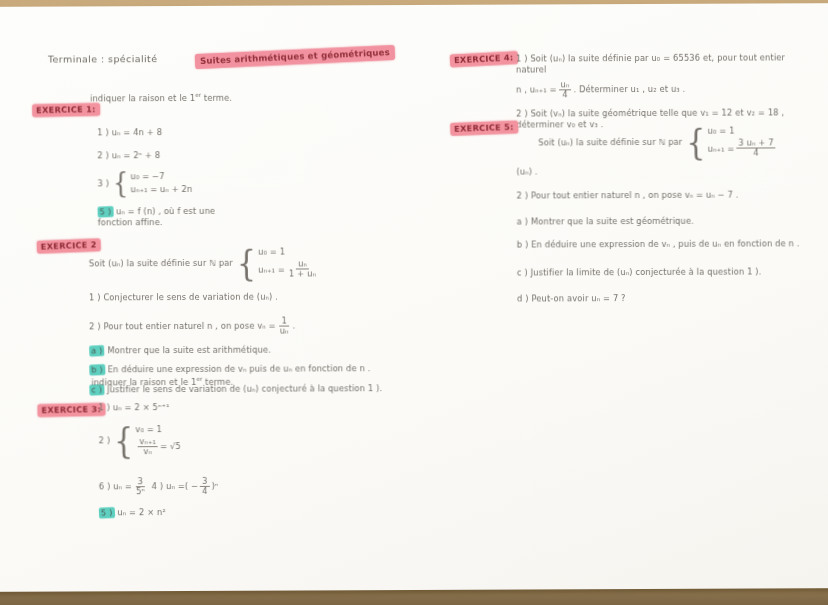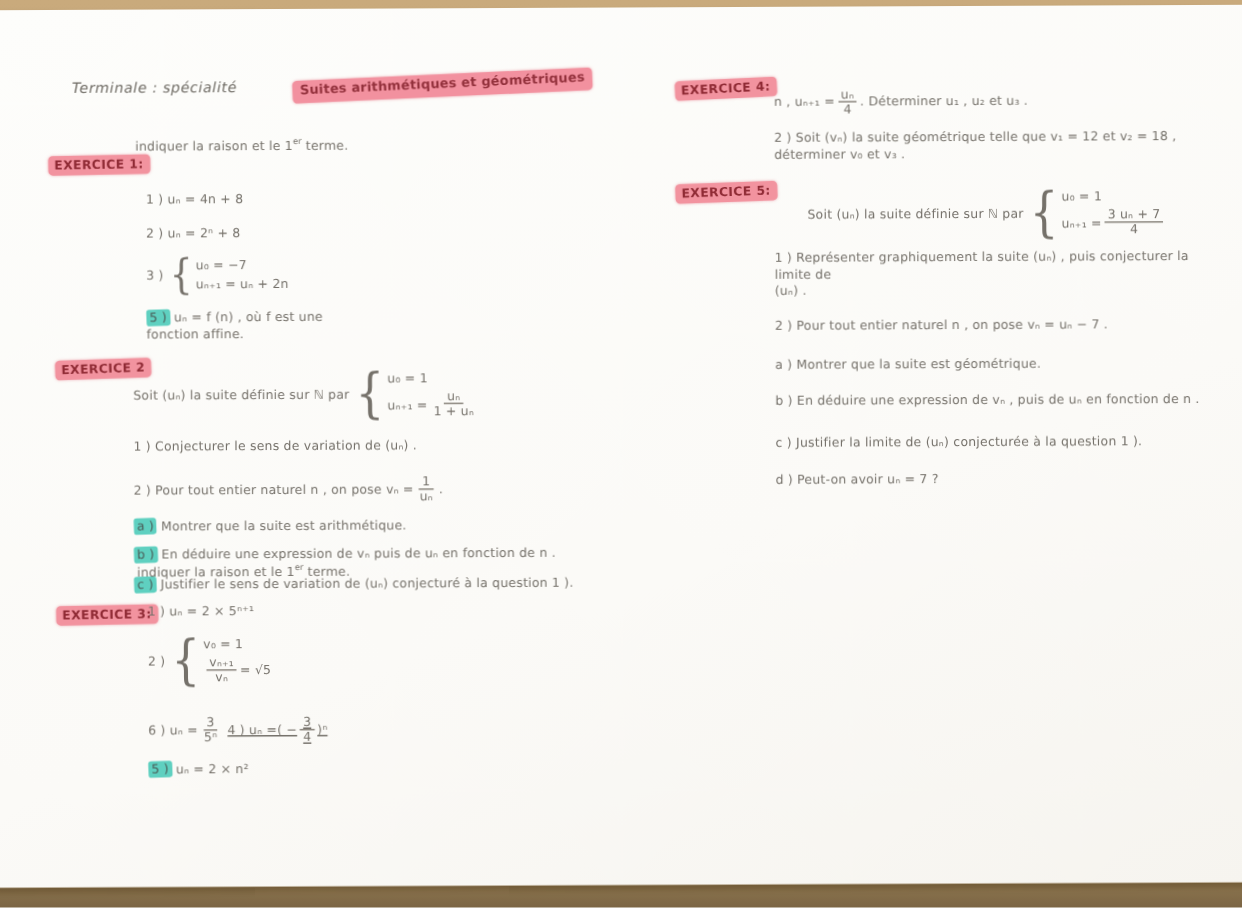--- a/index.html
+++ b/index.html
@@ -9,21 +9,21 @@
     font-family:"DejaVu Sans",sans-serif;
   }
   .paper{
     position:absolute;left:-6px;top:5px;width:840px;height:585px;
     background:linear-gradient(160deg,#fdfdfb 0%,#fbfaf7 60%,#f6f4ef 100%);
     transform:rotate(-0.25deg);
     box-shadow:0 3px 4px rgba(60,40,10,.35);
     color:#75716a;
   }
   .blk{position:absolute;font-size:8.3px;line-height:1.3;letter-spacing:.15px;}
-  .course{font-size:9.5px;letter-spacing:.4px;color:#6e6a63;font-style:italic;}
+  .course{font-size:9.5px;letter-spacing:.4px;color:#6e6a63;}
   .hl-title{
     display:inline-block;background:#f2919f;color:#93313c;font-weight:bold;
     font-size:8.6px;padding:2px 5px;border-radius:3px;transform:rotate(-2.4deg);
     box-shadow:0 0 2px rgba(226,110,125,.6);
   }
   .exlabel{
     display:inline-block;background:#f2939f;color:#8f2a34;font-weight:bold;
     font-size:8.2px;padding:1px 4px;border-radius:3px;letter-spacing:.3px;
     box-shadow:0 0 2px rgba(226,110,125,.55);
   }
@@ -133,38 +133,39 @@
         </span>
       </span>
     </div>
     <div class="item mline" style="margin-top:10px;">
       <span>6 )   uₙ = </span>
       <span class="frac">
           <span class="num">3</span>
           <span class="den">5ⁿ</span>
         </span>
     </div>
-    <div class="item mline" style="text-decoration:underline;">
+    <div class="item mline" style="">
       <span>4 )   uₙ = </span>
       <span>( −</span>
       <span class="frac">
           <span class="num">3</span>
           <span class="den">4</span>
         </span>
       <span>)ⁿ</span>
     </div>
     <div class="item" style="margin-top:4px;">
       <span class="teal">5 )</span><span> uₙ = 2 × n²</span>
     </div>
   </div>
 
   <div class="blk" style="left:457px;top:48px;">
     <span class="exlabel r3">EXERCICE 4:</span>
   </div>
   <div class="blk" style="left:523px;top:49px;width:290px;">
+    <div>1 ) Soit  (uₙ)  la suite définie par  u₀ = 65536  et, pour tout entier naturel</div>
     <div class="mline" style="margin-top:5px;text-align:right;">
       <span>n ,   uₙ₊₁ = </span>
       <span class="frac">
           <span class="num">uₙ</span>
           <span class="den">4</span>
         </span>
       <span> .   Déterminer   u₁ ,   u₂   et   u₃ .</span>
     </div>
     <div style="margin-top:9px;">2 ) Soit  (vₙ)  la suite géométrique telle que   v₁ = 12   et   v₂ = 18 ,</div>
     <div>déterminer   v₀   et   v₃ .</div>
@@ -182,21 +183,20 @@
         <span>uₙ₊₁ = </span>
         <span class="frac">
             <span class="num">3 uₙ + 7</span>
             <span class="den">4</span>
           </span>
       </span>
     </span>
   </div>
   <div class="blk" style="left:523px;top:162px;width:300px;">
     <div>
-      <div>1 ) Représenter graphiquement la suite  (uₙ) , puis conjecturer la limite de</div>
       <div>(uₙ) .</div>
     </div>
     <div style="margin-top:13px;">2 ) Pour tout entier naturel  n , on pose  vₙ = uₙ − 7 .</div>
     <div style="margin-top:15px;">a ) Montrer que la suite est géométrique.</div>
     <div style="margin-top:13px;">b ) En déduire une expression de  vₙ , puis de  uₙ  en fonction de  n .</div>
     <div style="margin-top:17px;">c ) Justifier la limite de  (uₙ)  conjecturée à la question 1 ).</div>
     <div style="margin-top:15px;">d ) Peut-on avoir  uₙ = 7  ?</div>
   </div>
 
 </div>

